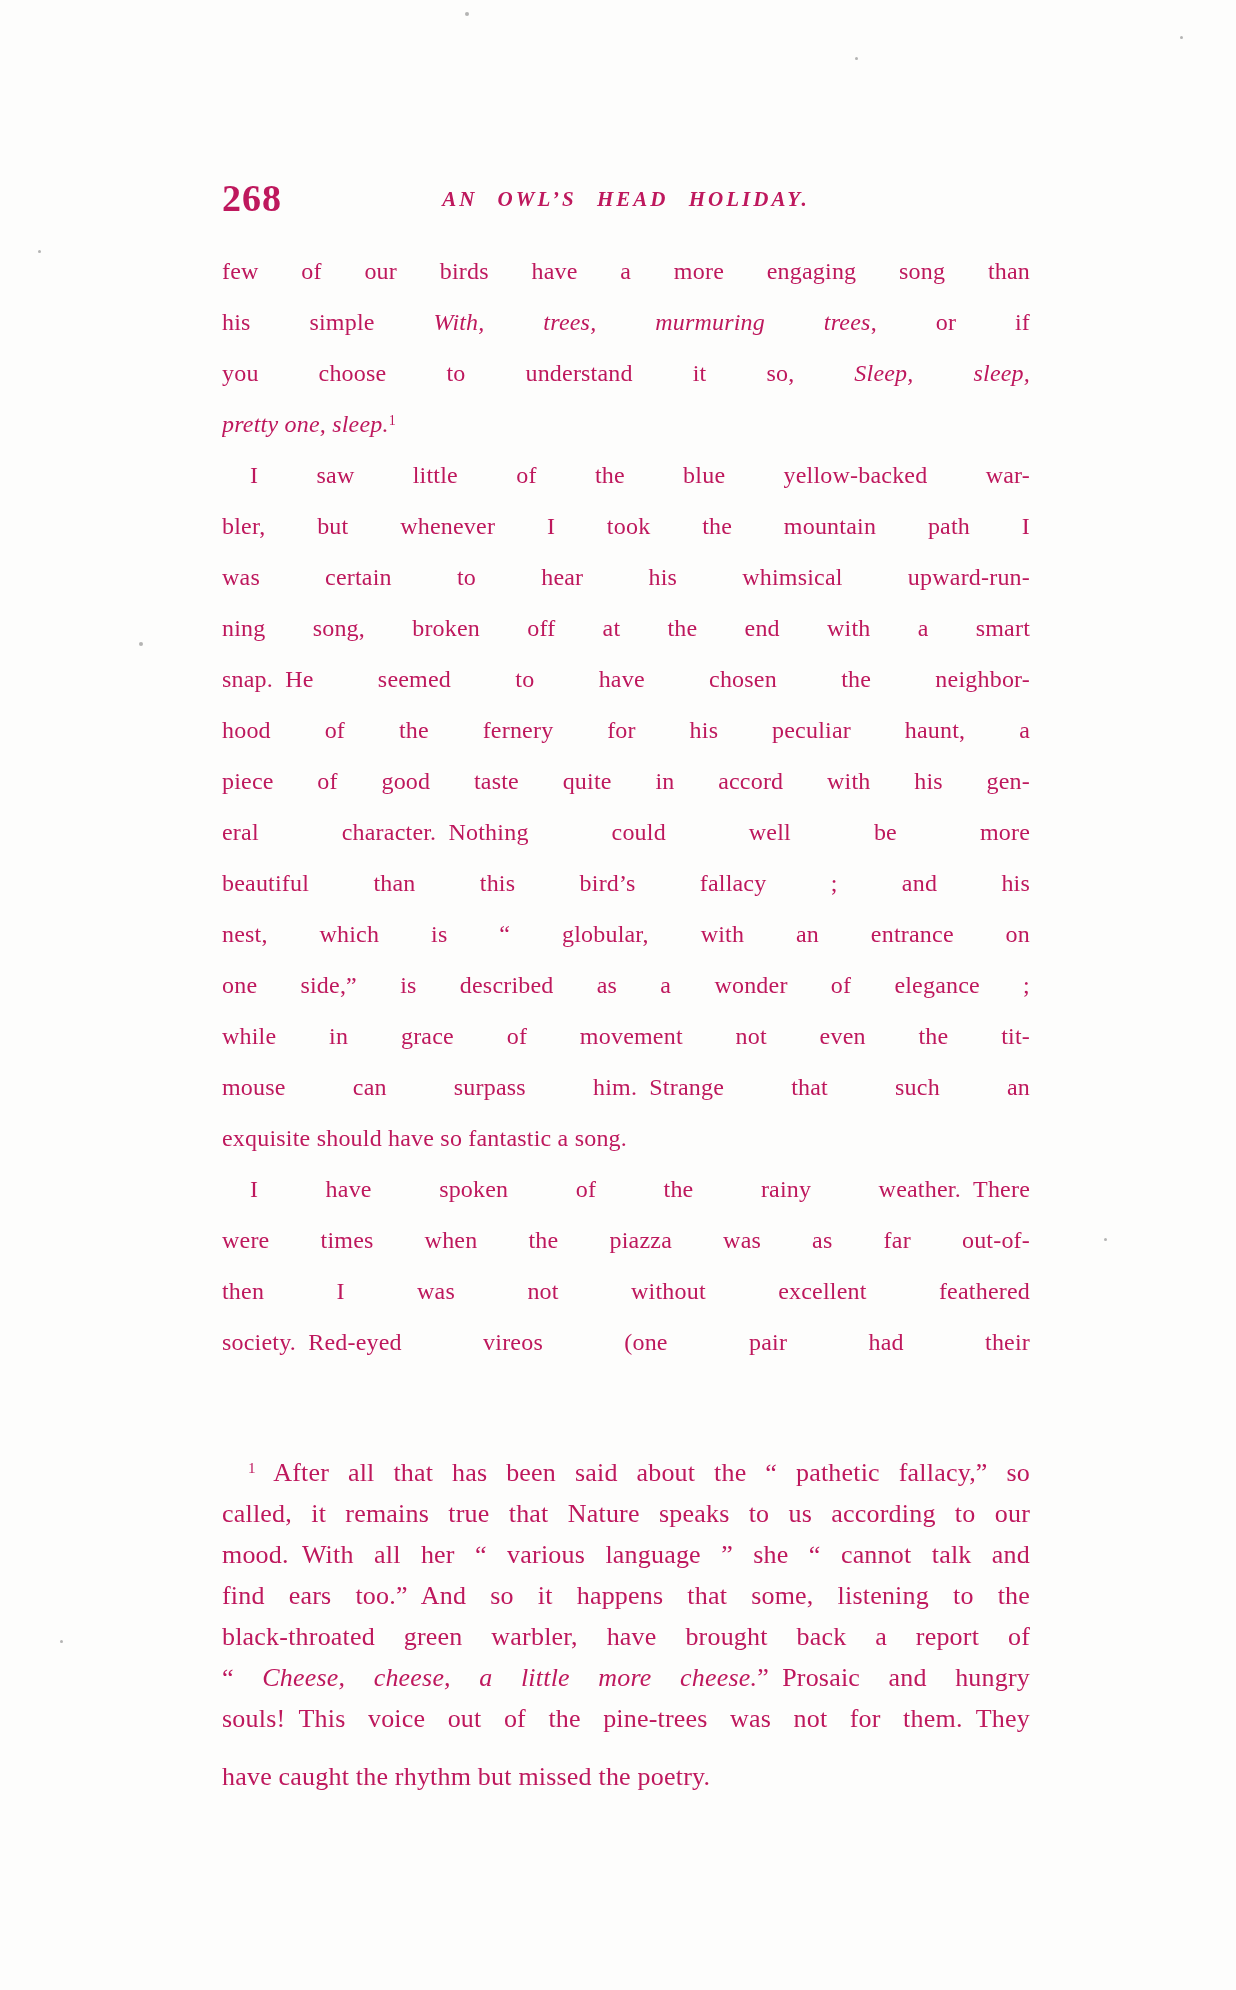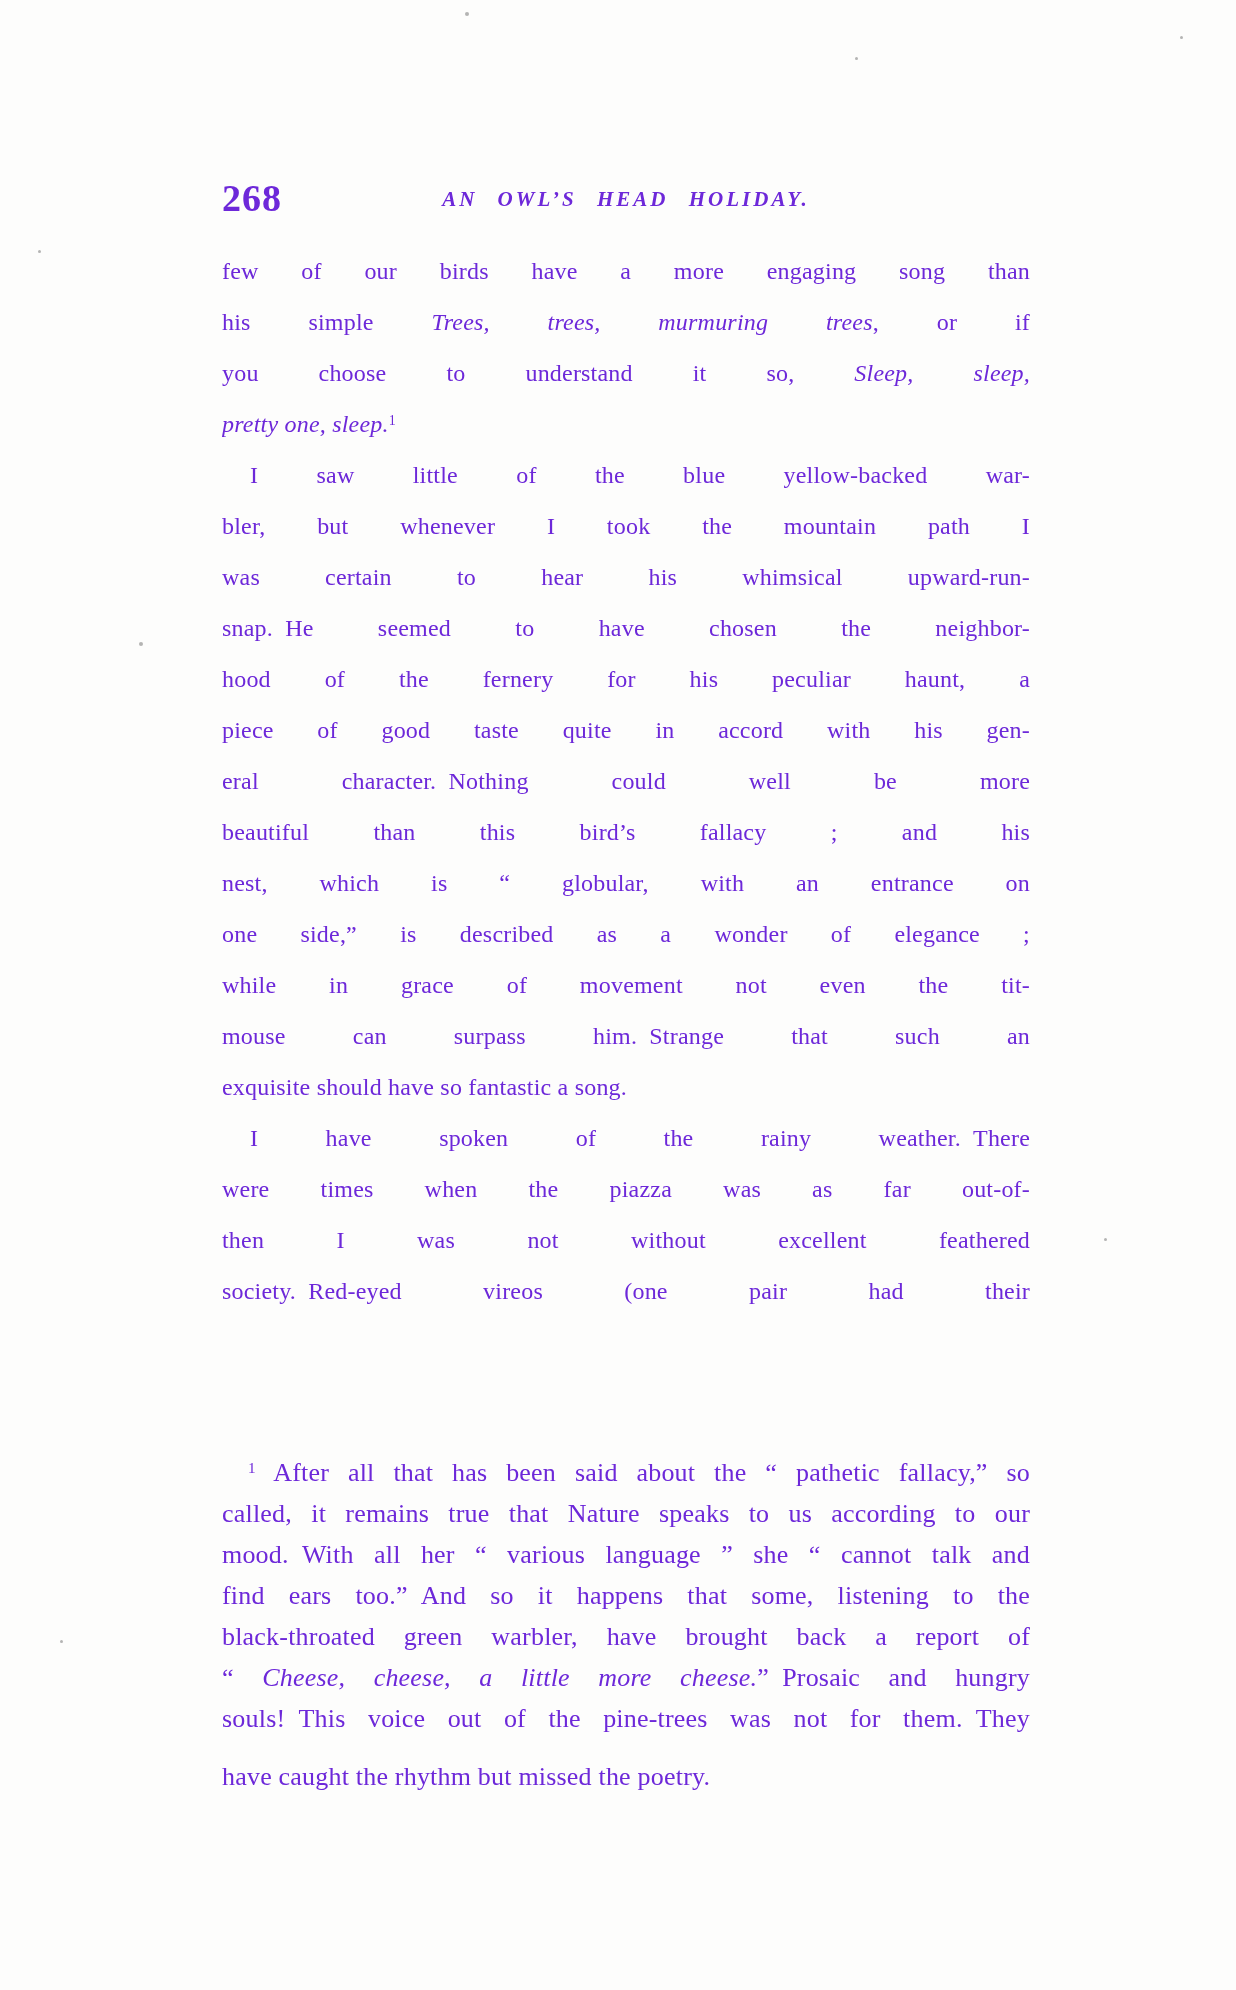--- a/index.html
+++ b/index.html
@@ -7,21 +7,21 @@
     padding: 0;
     background: #ffffff;
   }
   .page {
     position: relative;
     width: 1236px;
     height: 1990px;
     background: #fdfdfc;
     overflow: hidden;
     font-family: "Liberation Serif", "DejaVu Serif", serif;
-    color: #6d28d9;
+    color: #be185d;
   }
   
   .hdr {
     position: absolute;
     left: 222px;
     top: 176px;
     width: 808px;
     height: 44px;
     text-align: center;
   }
@@ -101,26 +101,27 @@
 
 <div class="page">
 
   <div class="hdr">
     <span class="pagenum">268</span>
     <span class="runtitle">AN OWL’S HEAD HOLIDAY.</span>
   </div>
 
   <div class="bodytext">
     <div class="line">few of our birds have a more engaging song than</div>
-    <div class="line">his simple <i>Trees, trees, murmuring trees</i>, or if</div>
+    <div class="line">his simple <i>With, trees, murmuring trees</i>, or if</div>
     <div class="line">you choose to understand it so, <i>Sleep, sleep,</i></div>
     <div class="line end"><i>pretty one, sleep.</i><sup>1</sup></div>
     <div class="line ind">I saw little of the blue yellow-backed war-</div>
     <div class="line">bler, but whenever I took the mountain path I</div>
     <div class="line">was certain to hear his whimsical upward-run-</div>
+    <div class="line">ning song, broken off at the end with a smart</div>
     <div class="line">snap. He seemed to have chosen the neighbor-</div>
     <div class="line">hood of the fernery for his peculiar haunt, a</div>
     <div class="line">piece of good taste quite in accord with his gen-</div>
     <div class="line">eral character. Nothing could well be more</div>
     <div class="line">beautiful than this bird’s fallacy ; and his</div>
     <div class="line">nest, which is “ globular, with an entrance on</div>
     <div class="line">one side,” is described as a wonder of elegance ;</div>
     <div class="line">while in grace of movement not even the tit-</div>
     <div class="line">mouse can surpass him. Strange that such an</div>
     <div class="line end">exquisite should have so fantastic a song.</div>

